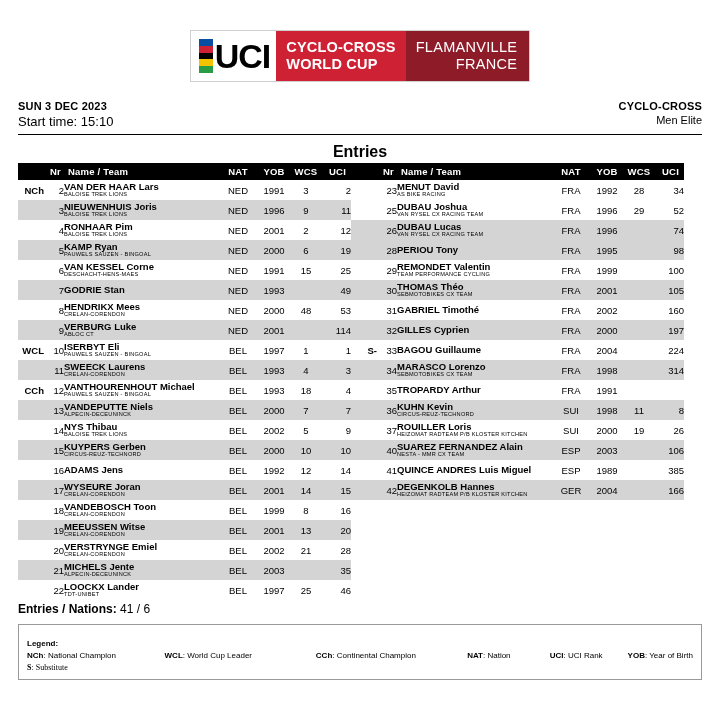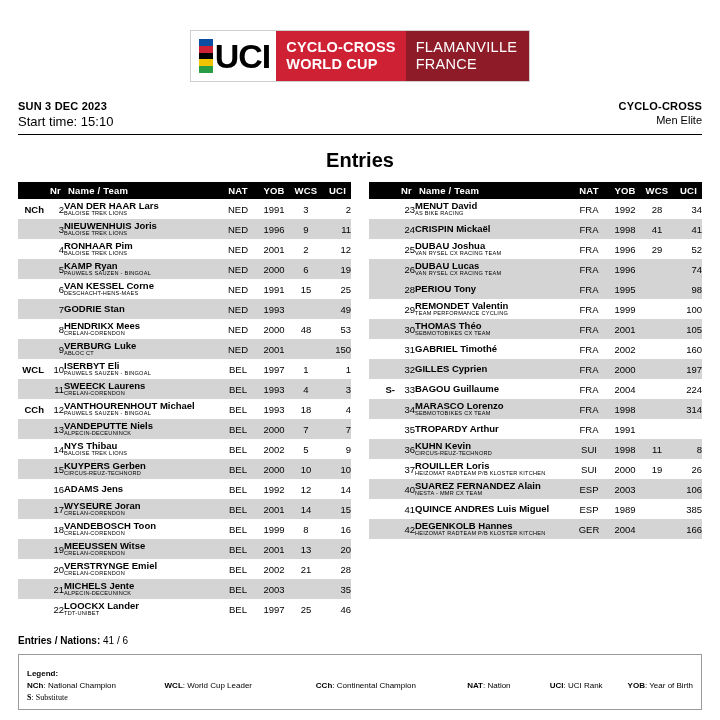--- a/index.html
+++ b/index.html
@@ -35,40 +35,40 @@
   }
   .banner .cc-block {
     background:#cf2134; color:#fff; display:flex; flex-direction:column;
     justify-content:center; padding: 0 10px 0 10px;
   }
   .cc-block .l1, .cc-block .l2 {
     font-weight:bold; font-size: 14.5px; line-height: 17px; letter-spacing: 0.2px;
   }
   .banner .loc-block {
     background:#8e1b28; color:#fff; display:flex; flex-direction:column;
-    justify-content:center; padding: 0 12px 0 10px;
+    justify-content:center; padding: 0 12px 0 10px; text-align: right;
   }
   .loc-block .l1, .loc-block .l2 {
     font-size: 14.5px; line-height: 17px; font-weight:400; letter-spacing: 0.3px;
   }
 
   
   .meta { display:flex; justify-content:space-between; align-items:flex-start;
           margin-top: 18px; font-size: 11px; }
   .meta .left .d { font-weight:bold; font-size:11px; letter-spacing:0.2px; }
   .meta .left .t { font-size:13px; margin-top:2px; }
   .meta .right { text-align:right; }
   .meta .right .d { font-weight:bold; font-size:11px; letter-spacing:0.2px; }
   .meta .right .t { font-size:11px; margin-top:2px; }
   .hr { border-top: 1.5px solid #000; margin-top: 5px; }
 
-  .doc-title { text-align:center; font-weight:bold; font-size: 20px; margin-top: 14px; }
+  .doc-title { text-align:center; font-weight:bold; font-size: 16px; margin-top: 8px; }
 
   
-  .cols { display:flex; gap: 18px; margin-top: 10px; }
+  .cols { display:flex; margin-top: 2px; }
   .col { width: 333px; }
   table.entries { width:100%; border-collapse: collapse; table-layout: fixed; }
   table.entries thead th {
     background:#000; color:#fff; font-size: 9.5px; font-weight:bold;
     padding: 3px 0 3px 0; letter-spacing:0.2px;
   }
   th.c-pre { width: 26px; }
   th.c-nr  { width: 20px; text-align:right; padding-right:3px !important; }
   th.c-nm  { text-align:left; padding-left:4px !important; }
   th.c-nat { width: 38px; text-align:center; }
@@ -85,21 +85,21 @@
   td.nm { padding-left:4px; line-height:1.0; }
   td.nm .rider { font-weight:bold; font-size: 9.5px; display:block; }
   td.nm .team { font-size: 5.6px; display:block; letter-spacing:0.25px;
                 color:#000; margin-top:1px; }
   td.nat { text-align:center; }
   td.yob { text-align:center; }
   td.wcs { text-align:center; }
   td.uci { text-align:right; padding-right:5px; }
 
   
-  .entries-count { font-size: 10px; margin-top: 16px; }
+  .entries-count { font-size: 12px; margin-top: 2px; }
   .entries-count b { font-weight:bold; }
   .legend {
     margin-top: 8px; border:1px solid #9a9a9a; padding: 14px 8px 7px 8px;
   }
   .legend .ltitle { font-size: 8px; font-weight:bold; margin-bottom: 3px; }
   .legend .lrow { display:flex; font-size: 8px; }
   .legend .lrow .item { white-space:nowrap; }
   .legend .lrow .item b { font-weight:bold; }
   .lr1 .i1 { width: 150px; }
   .lr1 .i2 { width: 165px; }
@@ -251,21 +251,21 @@
             <tr class="alt">
               <td class="pre"></td>
               <td class="nr">9</td>
               <td class="nm">
                 <span class="rider">VERBURG Luke</span>
                 <span class="team">ABLOC CT</span>
               </td>
               <td class="nat">NED</td>
               <td class="yob">2001</td>
               <td class="wcs"></td>
-              <td class="uci">150</td>
+              <td class="uci">114</td>
             </tr>
             <tr>
               <td class="pre">WCL</td>
               <td class="nr">10</td>
               <td class="nm">
                 <span class="rider">ISERBYT Eli</span>
                 <span class="team">PAUWELS SAUZEN - BINGOAL</span>
               </td>
               <td class="nat">BEL</td>
               <td class="yob">1997</td>
@@ -438,31 +438,20 @@
               <td class="nr">23</td>
               <td class="nm">
                 <span class="rider">MENUT David</span>
                 <span class="team">AS BIKE RACING</span>
               </td>
               <td class="nat">FRA</td>
               <td class="yob">1992</td>
               <td class="wcs">28</td>
               <td class="uci">34</td>
             </tr>
-            <tr class="alt">
-              <td class="pre"></td>
-              <td class="nr">24</td>
-              <td class="nm">
-                <span class="rider">CRISPIN Mickaël</span>
-              </td>
-              <td class="nat">FRA</td>
-              <td class="yob">1998</td>
-              <td class="wcs">41</td>
-              <td class="uci">41</td>
-            </tr>
             <tr>
               <td class="pre"></td>
               <td class="nr">25</td>
               <td class="nm">
                 <span class="rider">DUBAU Joshua</span>
                 <span class="team">VAN RYSEL CX RACING TEAM</span>
               </td>
               <td class="nat">FRA</td>
               <td class="yob">1996</td>
               <td class="wcs">29</td>

